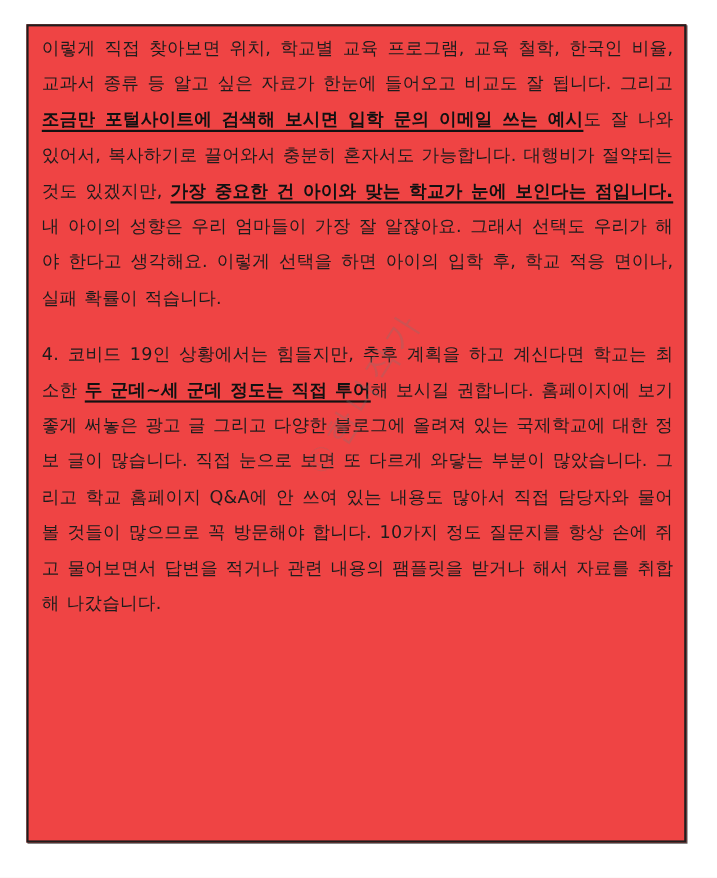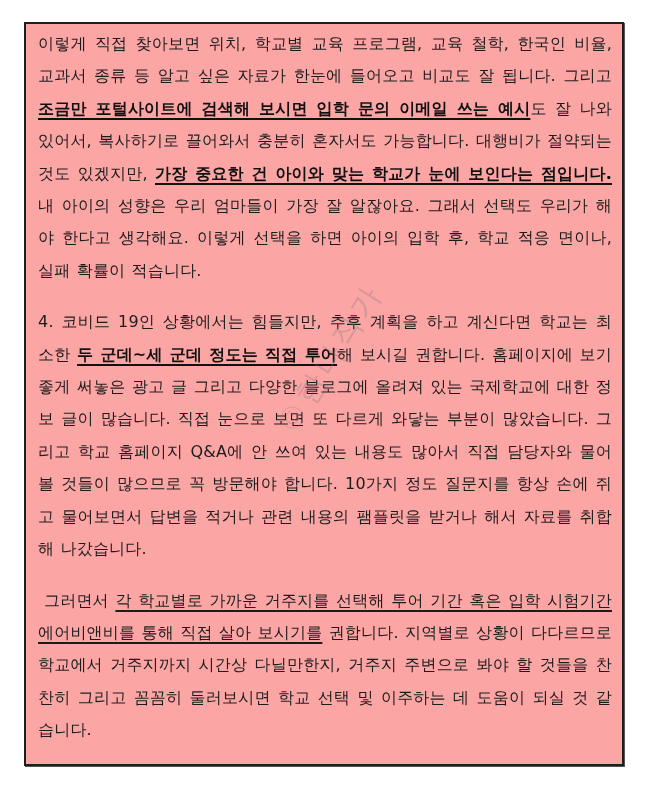--- a/index.html
+++ b/index.html
@@ -18,21 +18,21 @@
     .doc-box {
       position: absolute;
       left: 24px;
       top: 22px;
       width: 600px;
       height: 744px;
       border: 2px solid #1e1e1e;
       box-shadow: 1px 1px 0 #555;
       box-sizing: border-box;
       padding: 4px 10px 0 12px;
-      background: #fca5a5;
+      background: #ef4444;
     }
     .para {
       margin: 0;
       font-size: 16px;
       line-height: 32.4px;
       text-align: justify;
       text-align-last: left;
       letter-spacing: 0.2px;
       word-spacing: 1px;
     }
@@ -72,18 +72,15 @@
 </head>
 <body>
 
 <div class="doc-box">
   <p class="para">
     <span>이렇게 직접 찾아보면 위치, 학교별 교육 프로그램, 교육 철학, 한국인 비율, 교과서 종류 등 알고 싶은 자료가 한눈에 들어오고 비교도 잘 됩니다. 그리고 </span><span class="strong-u">조금만 포털사이트에 검색해 보시면 입학 문의 이메일 쓰는 예시</span><span>도 잘 나와 있어서, 복사하기로 끌어와서 충분히 혼자서도 가능합니다. 대행비가 절약되는 것도 있겠지만, </span><span class="strong-u">가장 중요한 건 아이와 맞는 학교가 눈에 보인다는 점입니다. </span><span>내 아이의 성향은 우리 엄마들이 가장 잘 알잖아요. 그래서 선택도 우리가 해야 한다고 생각해요. 이렇게 선택을 하면 아이의 입학 후, 학교 적응 면이나, 실패 확률이 적습니다.</span>
   </p>
   <p class="para">
     <span>4. 코비드 19인 상황에서는 힘들지만, 추후 계획을 하고 계신다면 학교는 최소한 </span><span class="strong-u">두 군데~세 군데 정도는 직접 투어</span><span>해 보시길 권합니다. 홈페이지에 보기 좋게 써놓은 광고 글 그리고 다양한 블로그에 올려져 있는 국제학교에 대한 정보 글이 많습니다. 직접 눈으로 보면 또 다르게 와닿는 부분이 많았습니다. 그리고 학교 홈페이지 Q&amp;A에 안 쓰여 있는 내용도 많아서 직접 담당자와 물어볼 것들이 많으므로 꼭 방문해야 합니다. 10가지 정도 질문지를 항상 손에 쥐고 물어보면서 답변을 적거나 관련 내용의 팸플릿을 받거나 해서 자료를 취합해 나갔습니다.</span>
   </p>
-  <p class="para indent">
-    <span>그러면서 </span><span class="plain-u">각 학교별로 가까운 거주지를 선택해 투어 기간 혹은 입학 시험기간 에어비앤비를 통해 직접 살아 보시기를</span><span> 권합니다. 지역별로 상황이 다다르므로 학교에서 거주지까지 시간상 다닐만한지, 거주지 주변으로 봐야 할 것들을 찬찬히 그리고 꼼꼼히 둘러보시면 학교 선택 및 이주하는 데 도움이 되실 것 같습니다.</span>
-  </p>
 </div>
 
 <div class="watermark">©한나작가</div>
 
 </body></html>

